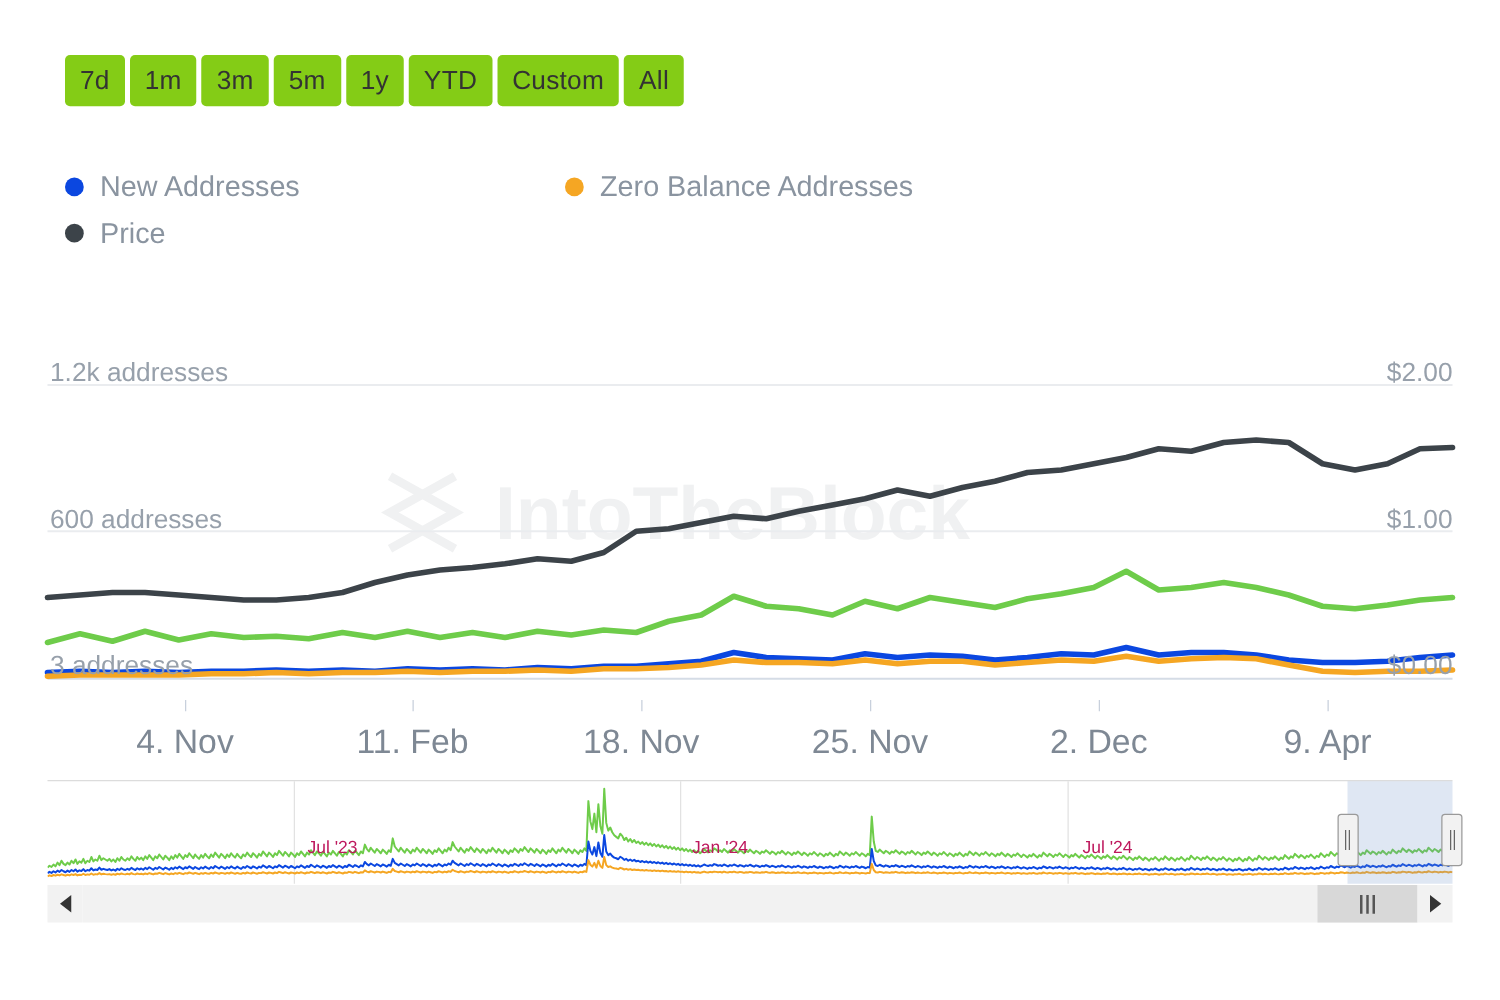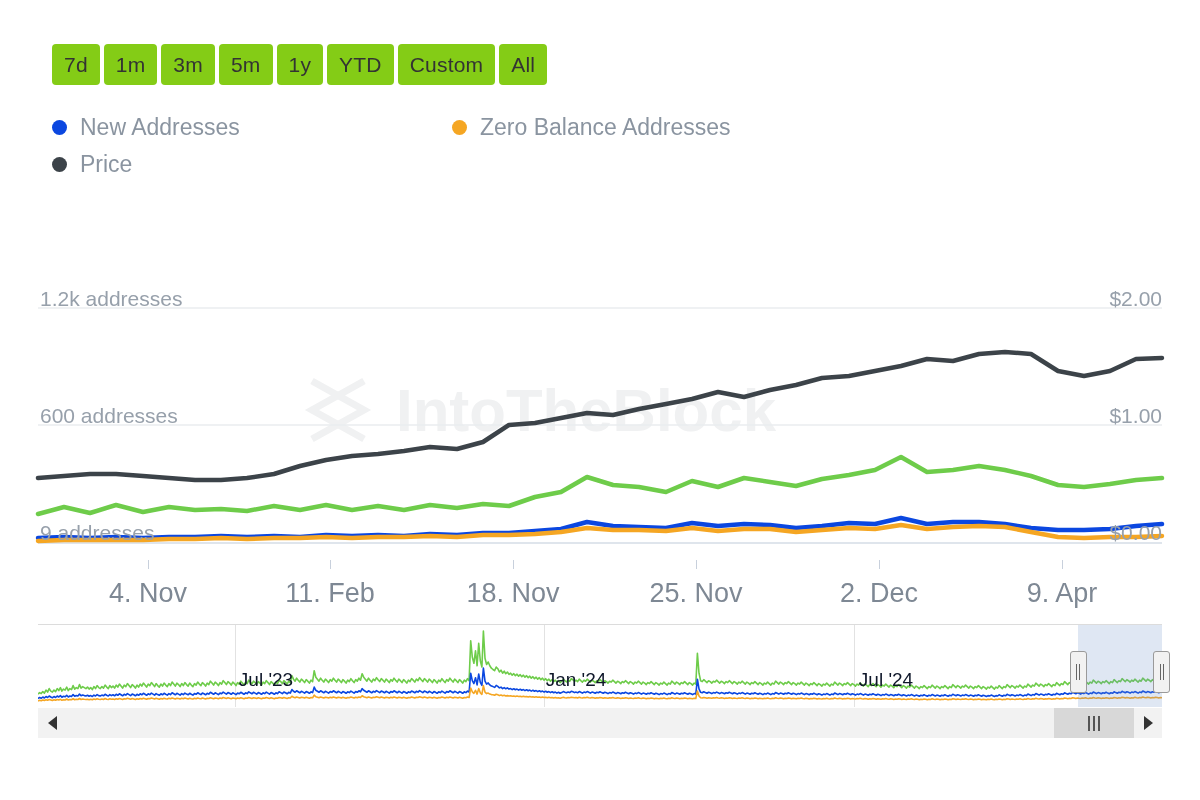--- a/index.html
+++ b/index.html
@@ -41,21 +41,21 @@
     padding: 10px 12px;
     cursor: pointer;
     white-space: nowrap;
     letter-spacing: .2px;
   }
 
   
   .legend {
     position: absolute;
     left: 52px;
-    top: 116px;
+    top: 138px;
     width: 760px;
     display: grid;
     grid-template-columns: 400px 360px;
     grid-row-gap: 14px;
     align-items: center;
   }
   .legend-item {
     display: flex;
     align-items: center;
     gap: 13px;
@@ -147,22 +147,22 @@
     position: absolute;
     top: 0;
     width: 1px;
     height: 82px;
     background: #e2e2e2;
   }
   .nav-xlabel {
     position: absolute;
     top: 44px;
     transform: translateX(-50%);
-    color: #0f172a;
-    font-size: 19px;
+    color: #be185d;
+    font-size: 14px;
     white-space: nowrap;
   }
   .nav-handle {
     position: absolute;
     top: 26px;
     width: 17px;
     height: 42px;
     background: #f2f2f2;
     border: 1px solid #9a9a9a;
     border-radius: 3px;
@@ -287,21 +287,21 @@
 
       <polyline fill="none" stroke="#6ecc4a" stroke-width="4.5" stroke-linejoin="round" stroke-linecap="round" points="38,244 64,237 90,243 116,235 143,242 169,237 195,240 221,239 247,241 274,236 300,240 326,235 352,240 378,236 404,240 430,235 457,238 483,234 509,236 535,227 561,222 587,207 613,215 639,217 666,222 692,211 718,217 744,208 770,212 796,216 822,209 849,205 875,200 901,187 927,202 953,200 979,196 1005,200 1031,206 1058,215 1084,217 1110,214 1136,210 1162,208"></polyline>
 
       <polyline fill="none" stroke="#0b47e0" stroke-width="4.5" stroke-linejoin="round" stroke-linecap="round" points="38,268 64,267 90,268 116,267 143,268 169,267 195,267 221,266 247,267 274,266 300,267 326,265 352,266 378,265 404,266 430,264 457,265 483,263 509,263 535,261 561,259 587,252 613,256 639,257 666,258 692,253 718,256 744,254 770,255 796,258 822,256 849,253 875,254 901,248 927,254 953,252 979,252 1005,254 1031,258 1058,260 1084,260 1110,259 1136,256 1162,254"></polyline>
 
       <polyline fill="none" stroke="#f5a623" stroke-width="4.5" stroke-linejoin="round" stroke-linecap="round" points="38,271 64,270 90,270 116,270 143,270 169,269 195,269 221,268 247,269 274,268 300,268 326,267 352,268 378,267 404,267 430,266 457,267 483,265 509,265 535,264 561,262 587,258 613,260 639,260 666,261 692,258 718,261 744,259 770,259 796,262 822,260 849,258 875,259 901,255 927,259 953,257 979,256 1005,257 1031,262 1058,267 1084,268 1110,267 1136,267 1162,266"></polyline>
     </svg>
 
     <span class="axis-label left" style="top:18px">1.2k addresses</span>
     <span class="axis-label left" style="top:135px">600 addresses</span>
-    <span class="axis-label left" style="top:252px">9 addresses</span>
+    <span class="axis-label left" style="top:252px">3 addresses</span>
 
     <span class="axis-label right" style="top:18px">$2.00</span>
     <span class="axis-label right" style="top:135px">$1.00</span>
     <span class="axis-label right" style="top:252px">$0.00</span>
   </div>
 
   <div class="xaxis">
     <span class="xtick-mark" style="left:148px"></span>
     <span class="xtick-mark" style="left:330px"></span>
     <span class="xtick-mark" style="left:513px"></span>

